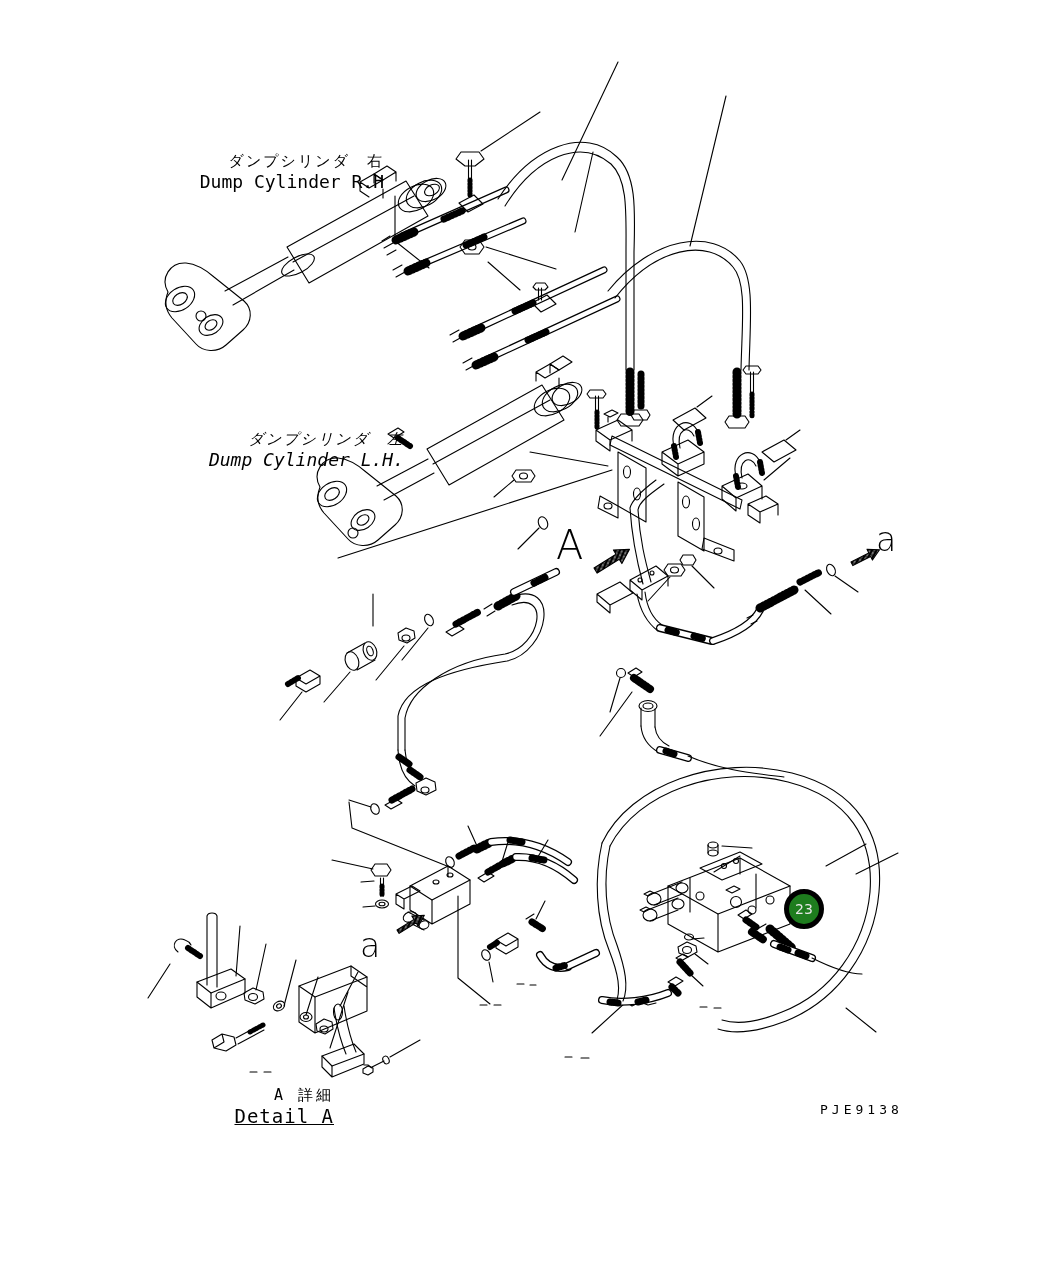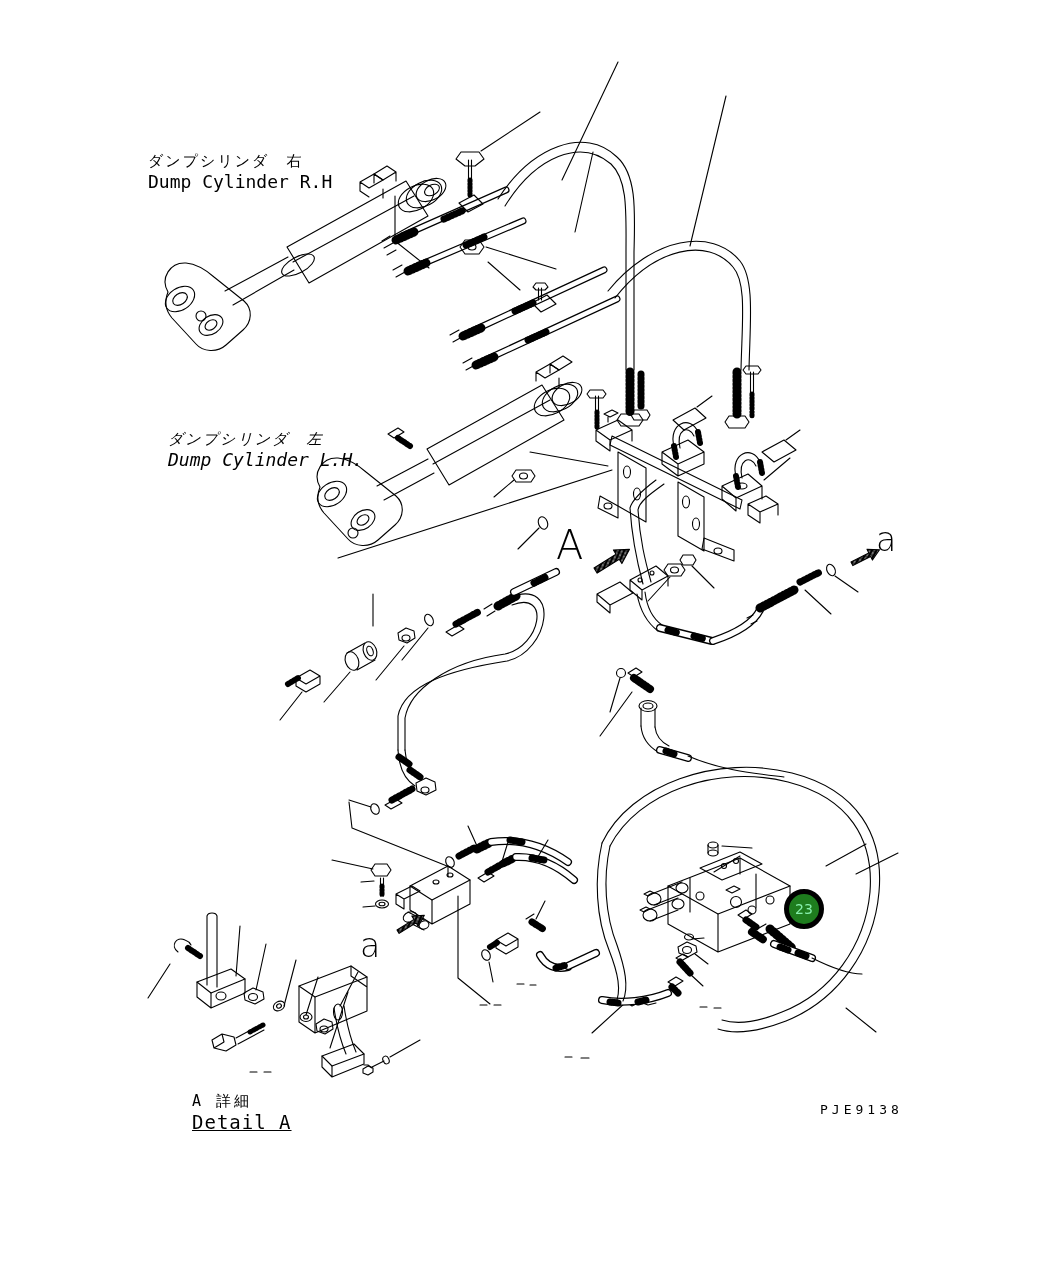--- a/index.html
+++ b/index.html
@@ -1,19 +1,19 @@
 <!DOCTYPE html>
 <html><head>
 <meta charset="utf-8">
 <style>
   html,body{margin:0;padding:0;background:#fff;}
   #stage{position:relative;width:1047px;height:1271px;background:#fff;overflow:hidden;
          font-family:"DejaVu Sans Mono", monospace;color:#000;}
   #art{position:absolute;left:0;top:0;}
-  .lbl-block{position:absolute;text-align:left;}
+  .lbl-block{position:absolute;text-align:right;}
   .jp{font-size:15px;letter-spacing:2px;}
   .en{font-size:18px;letter-spacing:0px;}
   .marker-A{position:absolute;font-family:"DejaVu Sans",sans-serif;font-size:40px;font-weight:200;}
   .marker-a{position:absolute;font-family:"DejaVu Sans",sans-serif;font-size:33px;font-weight:200;}
   .detail-lbl{font-size:15px;letter-spacing:3px;}
   .detail-lbl2{font-size:19px;letter-spacing:1px;text-decoration:underline;}
   .dwg-no{position:absolute;font-size:13px;letter-spacing:4px;}
   .badge{position:absolute;width:30px;height:30px;border-radius:50%;
          border:5px solid #000;display:flex;align-items:center;justify-content:center;
          font-family:"DejaVu Sans",sans-serif;font-size:14px;}
@@ -390,24 +390,24 @@
 
 <div class="lbl-block" style="left:168px;top:430px;width:236px;font-style:italic;">
   <div class="jp">ダンプシリンダ　左</div>
   <div class="en">Dump Cylinder L.H.</div>
 </div>
 
 <div class="marker-A" style="left:556px;top:522px;">A</div>
 <div class="marker-a" style="left:876px;top:520px;">a</div>
 <div class="marker-a" style="left:360px;top:926px;">a</div>
 
-<div class="lbl-block" style="left:192px;top:1086px;width:142px;margin-top:6px;">
+<div class="lbl-block" style="left:192px;top:1086px;width:142px;">
   <div class="detail-lbl">A 詳細</div>
   <div class="detail-lbl2">Detail A</div>
 </div>
 
 <div class="dwg-no" style="left:820px;top:1102px;">PJE9138</div>
 
-<div class="badge" id="callout-badge" style="left: 784px; top: 889px; background: rgb(30, 125, 30); border-color: rgb(0, 0, 0); color: #86efac;">
+<div class="badge" id="callout-badge" style="left: 784px; top: 889px; background: rgb(30, 125, 30); border-color: rgb(0, 0, 0); color: #e5e5e5;">
   <span>23</span>
 </div>
 
 </div>
 
 </body></html>

